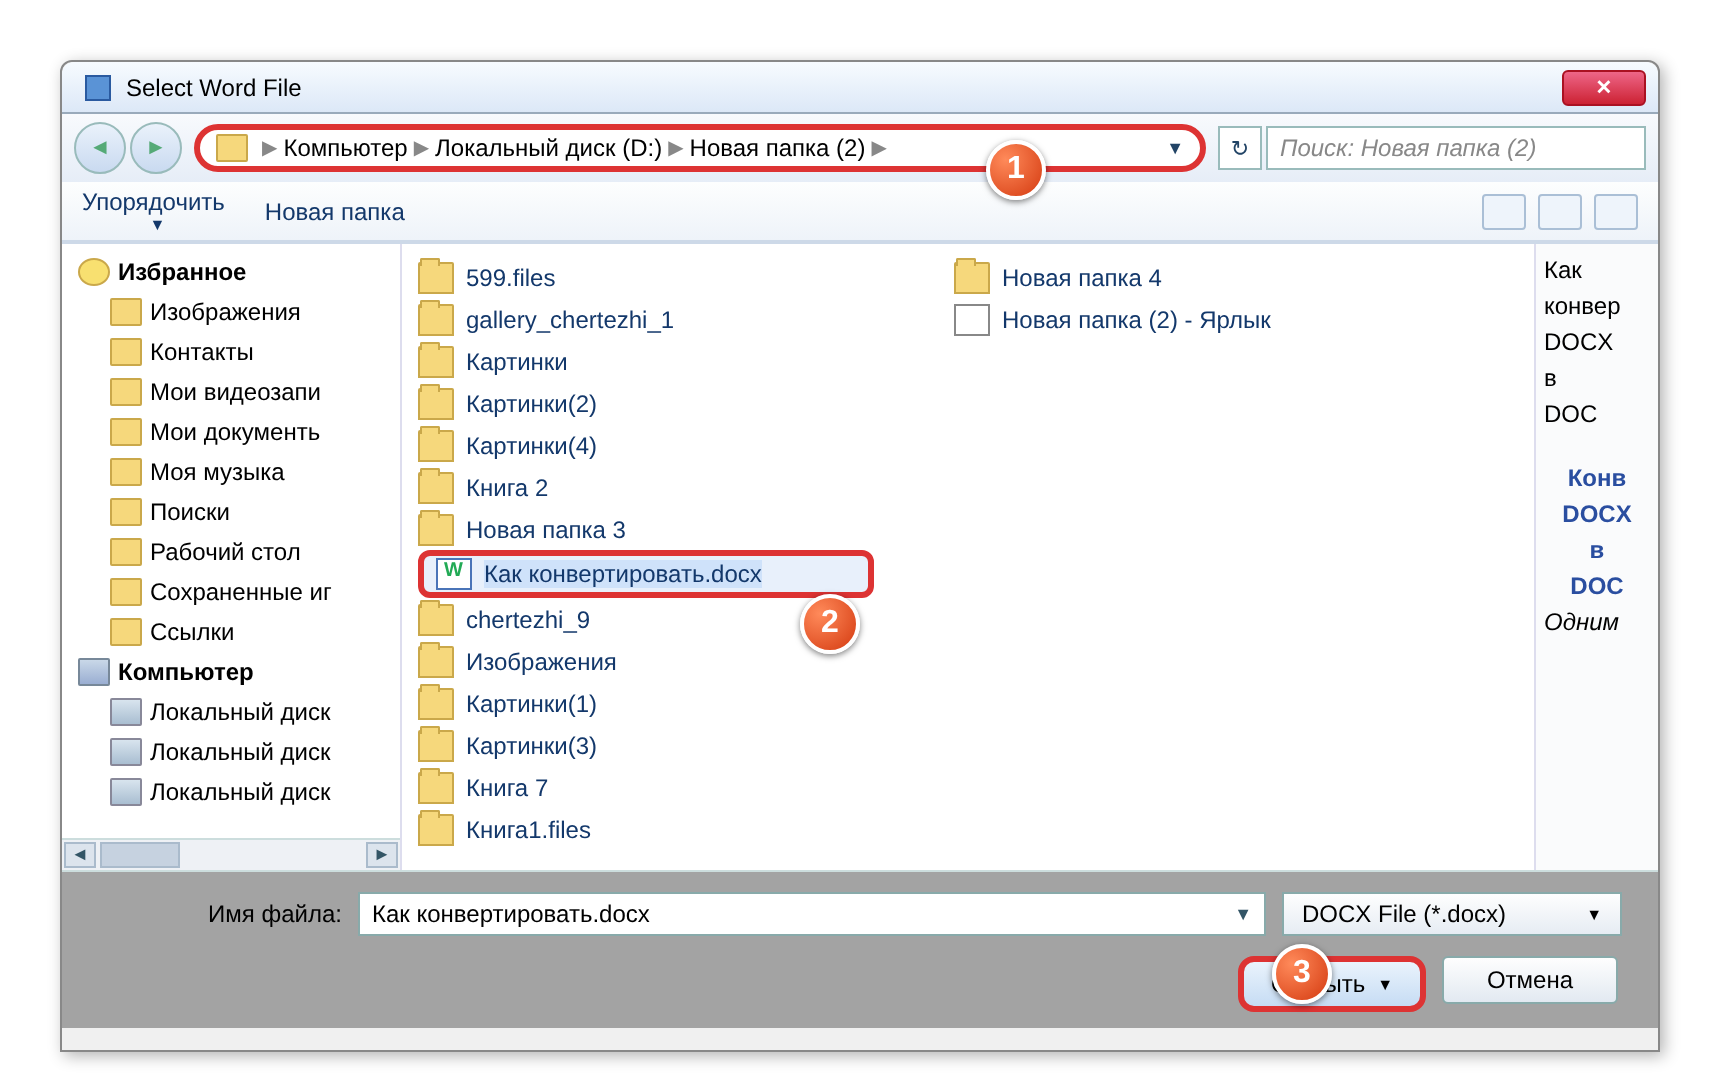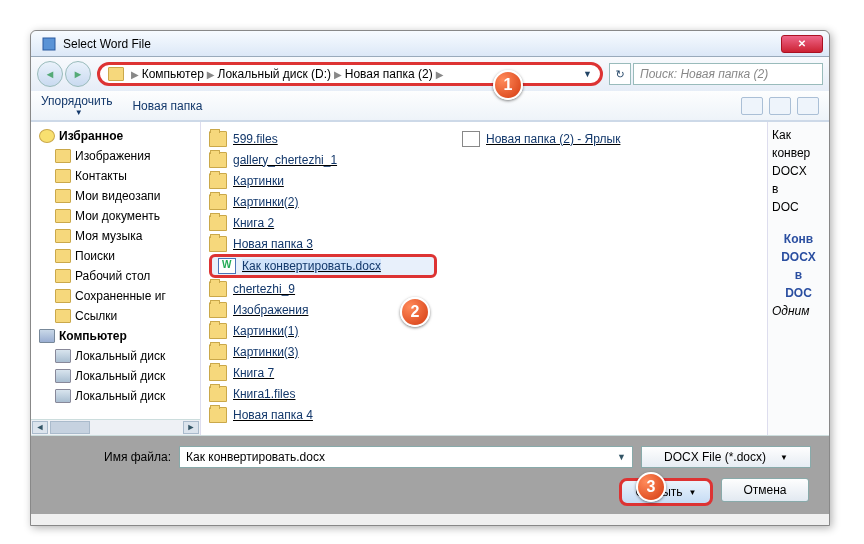--- a/index.html
+++ b/index.html
@@ -74,22 +74,22 @@
 .tree-icon { width: 16px; height: 14px; margin-right: 4px; background: #f6d87c; border: 1px solid #caa84a; border-radius: 1px; flex-shrink: 0; }
 .tree-icon.star { background: #f8e070; border-radius: 50%; }
 .tree-icon.drive { background: linear-gradient(#d8e4ee,#a9bed1); border-color: #889; }
 .tree-icon.computer { background: linear-gradient(#c9d8e8,#9aaed2); border-color: #789; }
 .tree-scroll { position: absolute; bottom: 0; left: 0; right: 0; height: 16px; background: #eef1f5; border-top: 1px solid #cdd; display: flex; }
 .tree-scroll .thumb { width: 40px; background: #c6d2e0; border: 1px solid #abc; margin: 1px; }
 .tree-scroll .arrow { width: 16px; background: #dce4ed; border: 1px solid #abc; margin: 1px; font-size: 9px; color: #356; text-align: center; }
 
 .filepane {
   flex: 1; background: #fff; padding: 6px 8px; display: flex; flex-wrap: wrap;
-  flex-direction: column; column-gap: 25px; align-content: flex-start;
-  height: 100%; overflow: hidden; text-decoration: underline;
+  flex-direction: column; column-gap: 40px; align-content: flex-start;
+  height: 100%; overflow: hidden;
 }
 .file-item {
   display: flex; align-items: center; height: 21px; font-size: 12px;
   color: #13386b; width: 220px;
 }
 .file-item .fi { width: 18px; height: 16px; margin-right: 6px; flex-shrink: 0; }
 .folder-icon { background: #f6d87c; border: 1px solid #caa84a; border-radius: 1px 1px 0 0; position: relative; }
 .folder-icon::before { content: ""; position: absolute; top: -3px; left: 0; width: 8px; height: 3px; background: #f6d87c; border: 1px solid #caa84a; border-bottom: none; border-radius: 1px 1px 0 0; }
 .doc-icon { background: #fff; border: 1px solid #4a74b8; position: relative; }
 .doc-icon::after { content: "W"; position: absolute; left: 3px; top: 0px; font-size: 10px; color: #2a5; font-weight: bold; }
@@ -112,21 +112,21 @@
   padding: 10px 18px 8px 18px; background: #a3a3a3; border-top: 1px solid #cdd;
 }
 .filerow { display: flex; align-items: center; margin-bottom: 10px; }
 .filerow label { font-size: 12px; width: 130px; text-align: right; padding-right: 8px; }
 .filerow .input {
   flex: 1; height: 22px; background: #fff; border: 1px solid #8aa;
   font-size: 12px; padding: 0 6px; display: flex; align-items: center;
 }
 .filerow .combo {
   width: 170px; height: 22px; background: linear-gradient(#fefefe,#e6ecf3);
-  border: 1px solid #8aa; margin-left: 8px; font-size: 12px; padding: 0 22px;
+  border: 1px solid #8aa; margin-left: 8px; font-size: 12px; padding: 0 9px;
   display: flex; align-items: center;
 }
 .filerow .combo .caret { margin-left: auto; font-size: 8px; }
 .btnrow { display: flex; justify-content: flex-end; gap: 8px; padding-right: 2px; }
 .btn {
   width: 88px; height: 24px; background: linear-gradient(#fefefe,#e2e9f1);
   border: 1px solid #8aa; font-size: 12px; display: flex;
   align-items: center; justify-content: center; border-radius: 3px;
 }
 .btn.primary {
@@ -269,20 +269,24 @@
         <div class="file-item">
           <span class="fi folder-icon"></span>
           <span class="txt">Картинки</span>
         </div>
         <div class="file-item">
           <span class="fi folder-icon"></span>
           <span class="txt">Картинки(2)</span>
         </div>
         <div class="file-item">
           <span class="fi folder-icon"></span>
+          <span class="txt">Картинки(4)</span>
+        </div>
+        <div class="file-item">
+          <span class="fi folder-icon"></span>
           <span class="txt">Книга 2</span>
         </div>
         <div class="file-item">
           <span class="fi folder-icon"></span>
           <span class="txt">Новая папка 3</span>
         </div>
         <div class="file-item selected">
           <span class="fi doc-icon"></span>
           <span class="txt">Как конвертировать.docx</span>
         </div>

